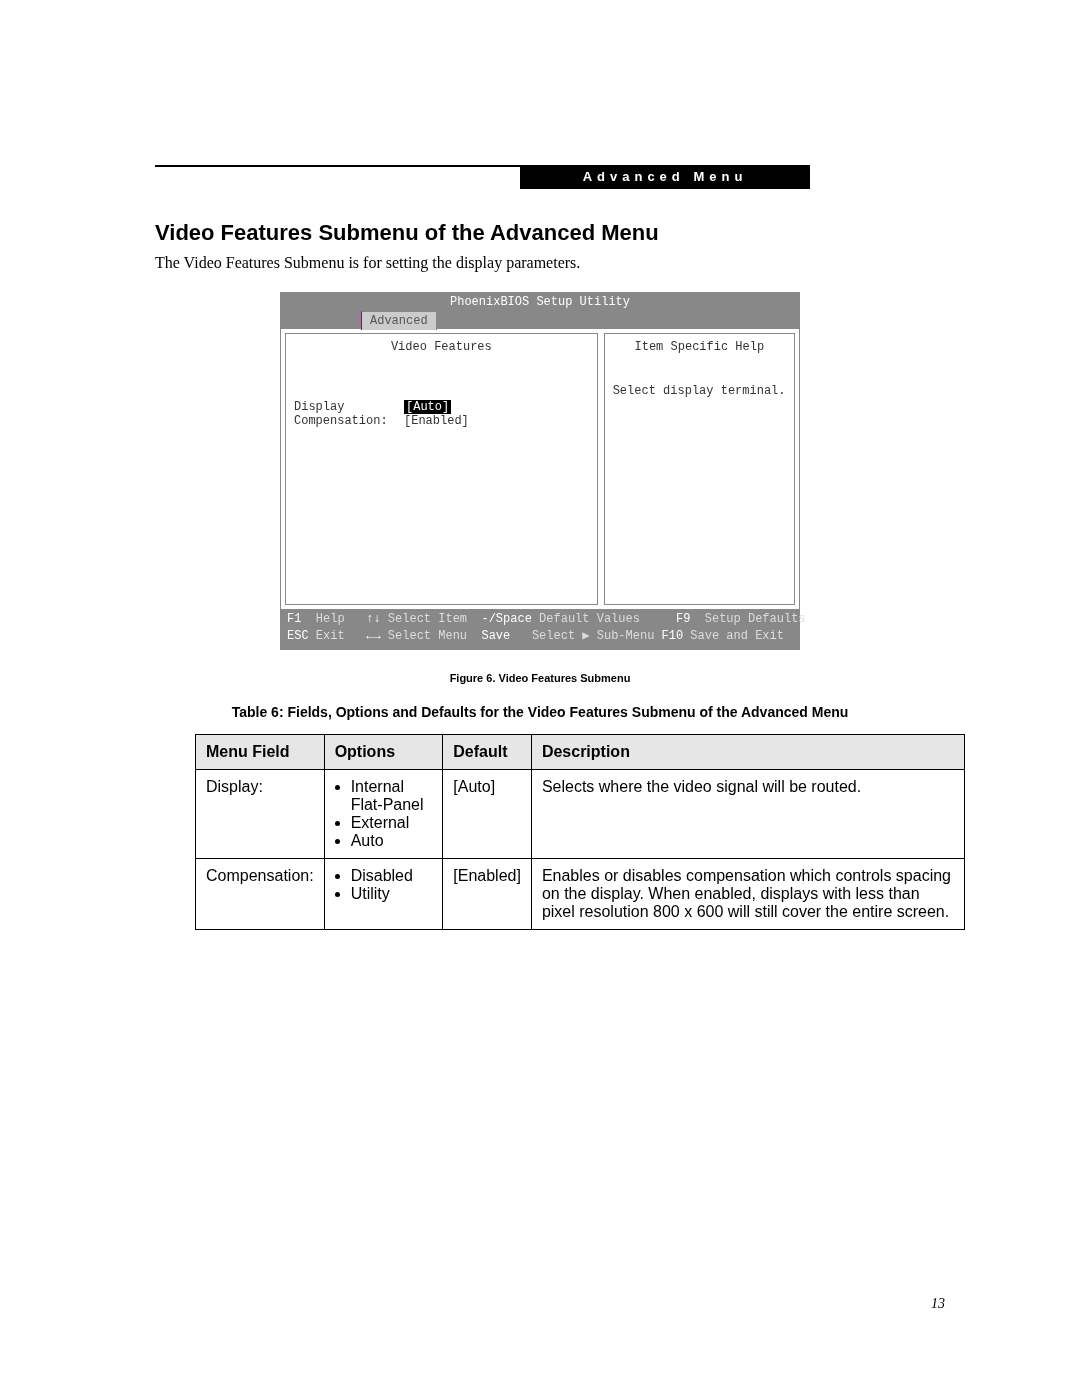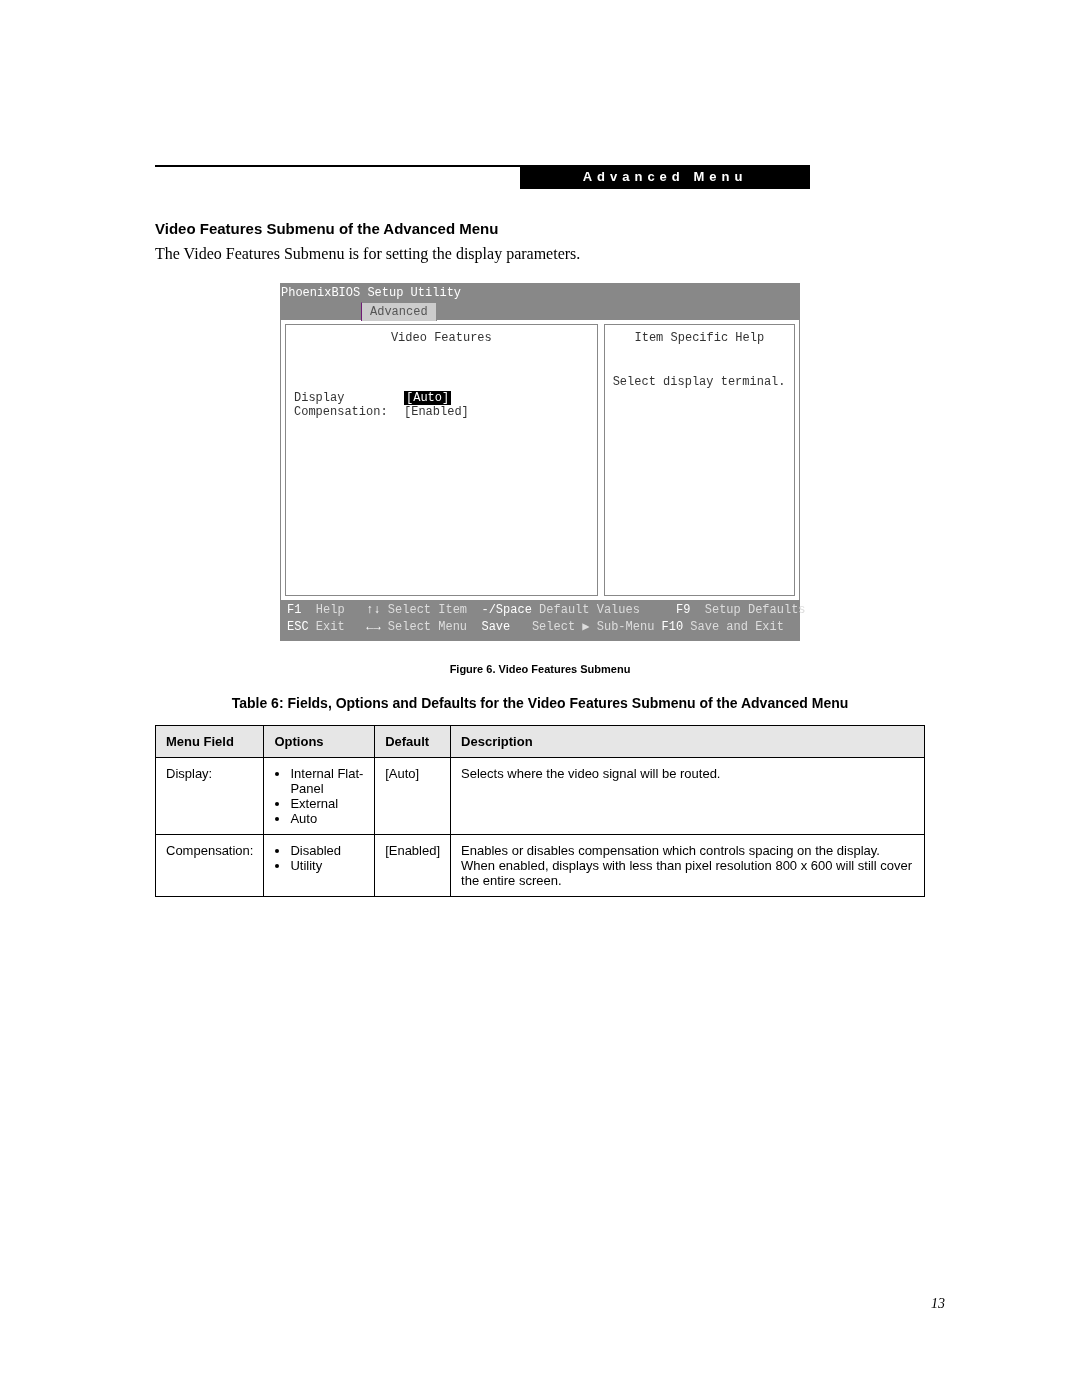--- a/index.html
+++ b/index.html
@@ -39,21 +39,21 @@
   }
   .section {
     position: absolute;
     left: 155px;
     top: 220px;
     width: 770px;
   }
   .section h2 {
     font-family: Arial, Helvetica, sans-serif;
     font-weight: bold;
-    font-size: 15px;
+    font-size: 22px;
     margin: 0 0 8px 0;
   }
   .section p.intro {
     font-family: Georgia, "Times New Roman", serif;
     font-size: 16px;
     margin: 0 0 20px 0;
   }
 
   
   .bios {
@@ -63,21 +63,21 @@
     font-size: 12px;
     color: #333;
   }
   .bios-outer {
     border: 1px solid #888;
     background: #fff;
   }
   .bios-title {
     background: #888;
     color: #fff;
-    text-align: left;
+    text-align: center;
     padding: 2px 0;
   }
   .bios-tabbar {
     background: #888;
     padding: 0 0 0 80px;
     height: 18px;
   }
   .bios-tab {
     display: inline-block;
     background: #ccc;
@@ -144,21 +144,22 @@
     font-size: 14px;
     text-align: center;
     margin: 0 0 14px 0;
   }
 
   
   table.ftable {
     width: 100%;
     border-collapse: collapse;
     font-family: Arial, Helvetica, sans-serif;
-    font-size: 13px;
+    font-size: 16px;
+    margin-left: 40px;
   }
   table.ftable th, table.ftable td {
     border: 1px solid #000;
     padding: 8px 10px;
     vertical-align: top;
     text-align: left;
   }
   table.ftable th {
     background: #e6e6e6;
     font-weight: bold;

